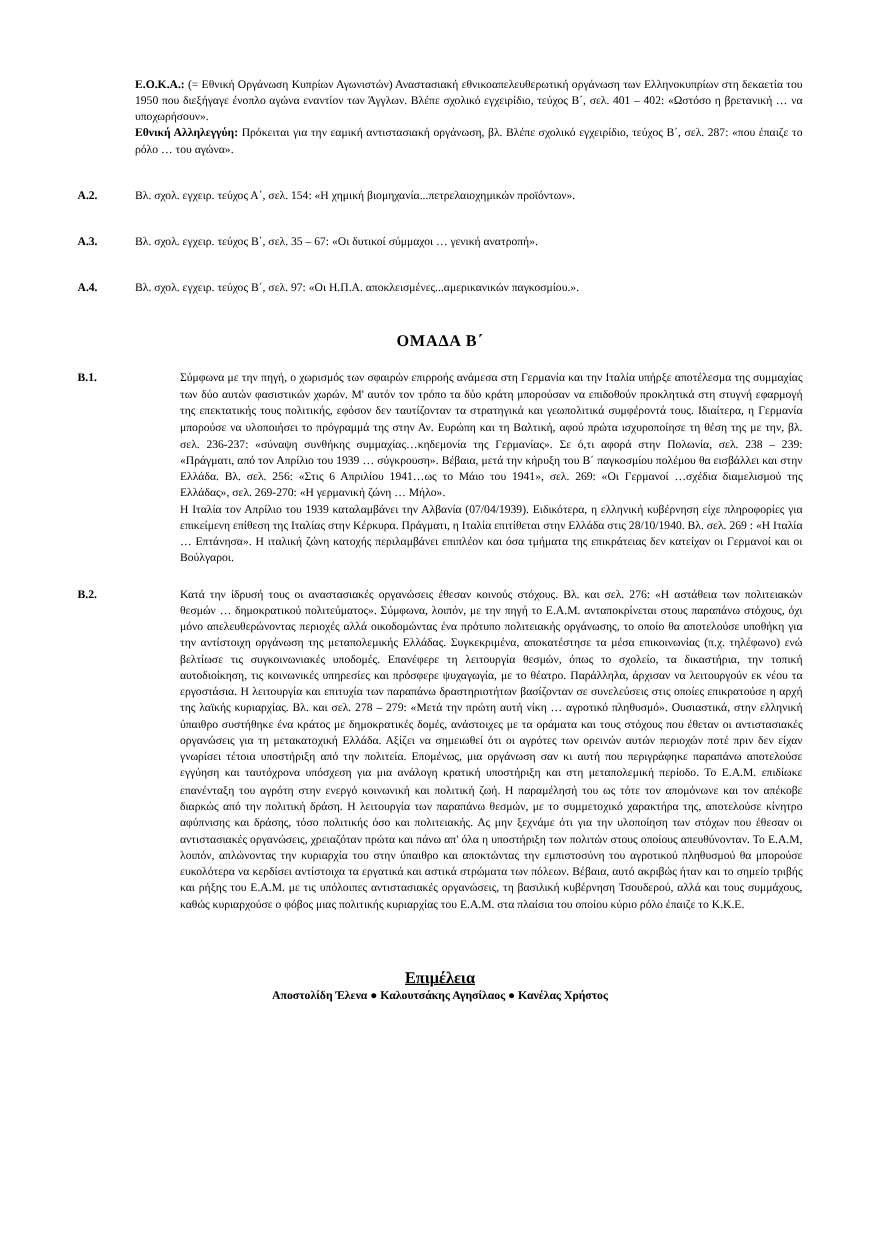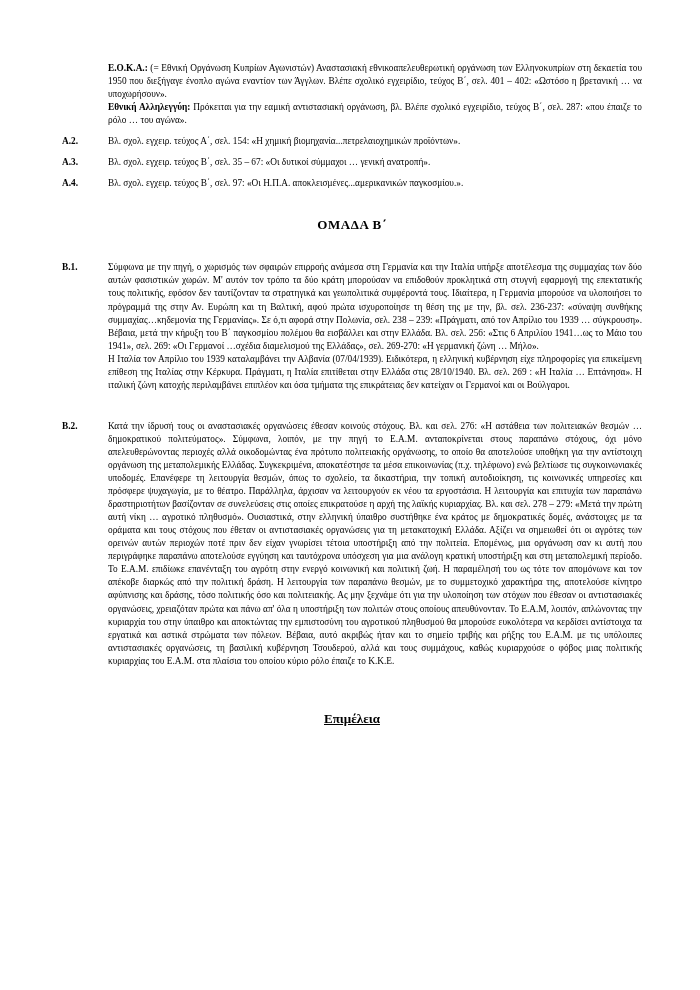--- a/index.html
+++ b/index.html
@@ -40,21 +40,21 @@
     margin: 0;
   }
   .lead {
     font-weight: bold;
   }
 
   
   .qa-row {
     display: flex;
     align-items: flex-start;
-    margin-top: 8px;
+    margin-top: 24px;
   }
   .qa-label {
     flex: 0 0 46px;
     font-weight: bold;
     font-size: 9.3px;
     line-height: 13.05px;
     white-space: nowrap;
   }
   .qa-body {
     flex: 1 1 auto;
@@ -67,21 +67,22 @@
     text-align: center;
     font-weight: bold;
     font-size: 13px;
     letter-spacing: 0.6px;
     margin-top: 27px;
     margin-bottom: 0;
   }
 
   
   .qa-row.block {
-    margin-top: 28px;
+    margin-top: 16px;
+    gap: 36px;
   }
   .qa-row.block .qa-body p {
     margin: 0;
   }
 
   
   .colophon {
     margin-top: 44px;
     text-align: center;
   }
@@ -136,15 +137,16 @@
 
   <div class="qa-row block">
     <div class="qa-label">Β.2.</div>
     <div class="qa-body doc-text">
       <p>Κατά την ίδρυσή τους οι αναστασιακές οργανώσεις έθεσαν κοινούς στόχους. Βλ. και σελ. 276: «Η αστάθεια των πολιτειακών θεσμών … δημοκρατικού πολιτεύματος». Σύμφωνα, λοιπόν, με την πηγή το Ε.Α.Μ. ανταποκρίνεται στους παραπάνω στόχους, όχι μόνο απελευθερώνοντας περιοχές αλλά οικοδομώντας ένα πρότυπο πολιτειακής οργάνωσης, το οποίο θα αποτελούσε υποθήκη για την αντίστοιχη οργάνωση της μεταπολεμικής Ελλάδας. Συγκεκριμένα, αποκατέστησε τα μέσα επικοινωνίας (π.χ. τηλέφωνο) ενώ βελτίωσε τις συγκοινωνιακές υποδομές. Επανέφερε τη λειτουργία θεσμών, όπως το σχολείο, τα δικαστήρια, την τοπική αυτοδιοίκηση, τις κοινωνικές υπηρεσίες και πρόσφερε ψυχαγωγία, με το θέατρο. Παράλληλα, άρχισαν να λειτουργούν εκ νέου τα εργοστάσια. Η λειτουργία και επιτυχία των παραπάνω δραστηριοτήτων βασίζονταν σε συνελεύσεις στις οποίες επικρατούσε η αρχή της λαϊκής κυριαρχίας. Βλ. και σελ. 278 – 279: «Μετά την πρώτη αυτή νίκη … αγροτικό πληθυσμό». Ουσιαστικά, στην  ελληνική ύπαιθρο συστήθηκε ένα κράτος με δημοκρατικές δομές, ανάστοιχες με τα οράματα και τους στόχους που έθεταν οι αντιστασιακές οργανώσεις για τη μετακατοχική Ελλάδα. Αξίζει να σημειωθεί ότι οι αγρότες των ορεινών αυτών περιοχών ποτέ πριν δεν είχαν γνωρίσει τέτοια υποστήριξη από την πολιτεία. Επομένως, μια οργάνωση σαν κι αυτή που περιγράφηκε παραπάνω αποτελούσε εγγύηση και ταυτόχρονα υπόσχεση για μια ανάλογη κρατική υποστήριξη και στη μεταπολεμική περίοδο. Το Ε.Α.Μ. επιδίωκε επανένταξη του αγρότη στην ενεργό κοινωνική και πολιτική ζωή. Η παραμέλησή του ως τότε τον απομόνωνε και τον απέκοβε διαρκώς από την πολιτική δράση. Η λειτουργία των παραπάνω θεσμών, με το συμμετοχικό χαρακτήρα της, αποτελούσε κίνητρο αφύπνισης και δράσης, τόσο πολιτικής όσο και πολιτειακής. Ας μην ξεχνάμε ότι για την υλοποίηση των στόχων που έθεσαν οι αντιστασιακές οργανώσεις, χρειαζόταν πρώτα και πάνω απ' όλα η υποστήριξη των πολιτών στους οποίους απευθύνονταν. Το Ε.Α.Μ, λοιπόν, απλώνοντας την κυριαρχία του στην ύπαιθρο και αποκτώντας την εμπιστοσύνη του αγροτικού πληθυσμού θα μπορούσε ευκολότερα να κερδίσει αντίστοιχα τα εργατικά και αστικά στρώματα των πόλεων. Βέβαια, αυτό ακριβώς ήταν και το σημείο τριβής και ρήξης του Ε.Α.Μ. με τις υπόλοιπες αντιστασιακές οργανώσεις, τη βασιλική κυβέρνηση Τσουδερού, αλλά και τους συμμάχους, καθώς κυριαρχούσε ο φόβος  μιας πολιτικής κυριαρχίας του Ε.Α.Μ. στα πλαίσια του οποίου κύριο ρόλο έπαιζε το Κ.Κ.Ε.</p>
     </div>
   </div>
 
   <div class="colophon">
     <div class="colophon-title">Επιμέλεια</div>
+    <div class="colophon-names">Αποστολίδη Έλενα ● Καλουτσάκης Αγησίλαος ● Κανέλας Χρήστος</div>
   </div>
 
 </div>
 
 </body></html>

